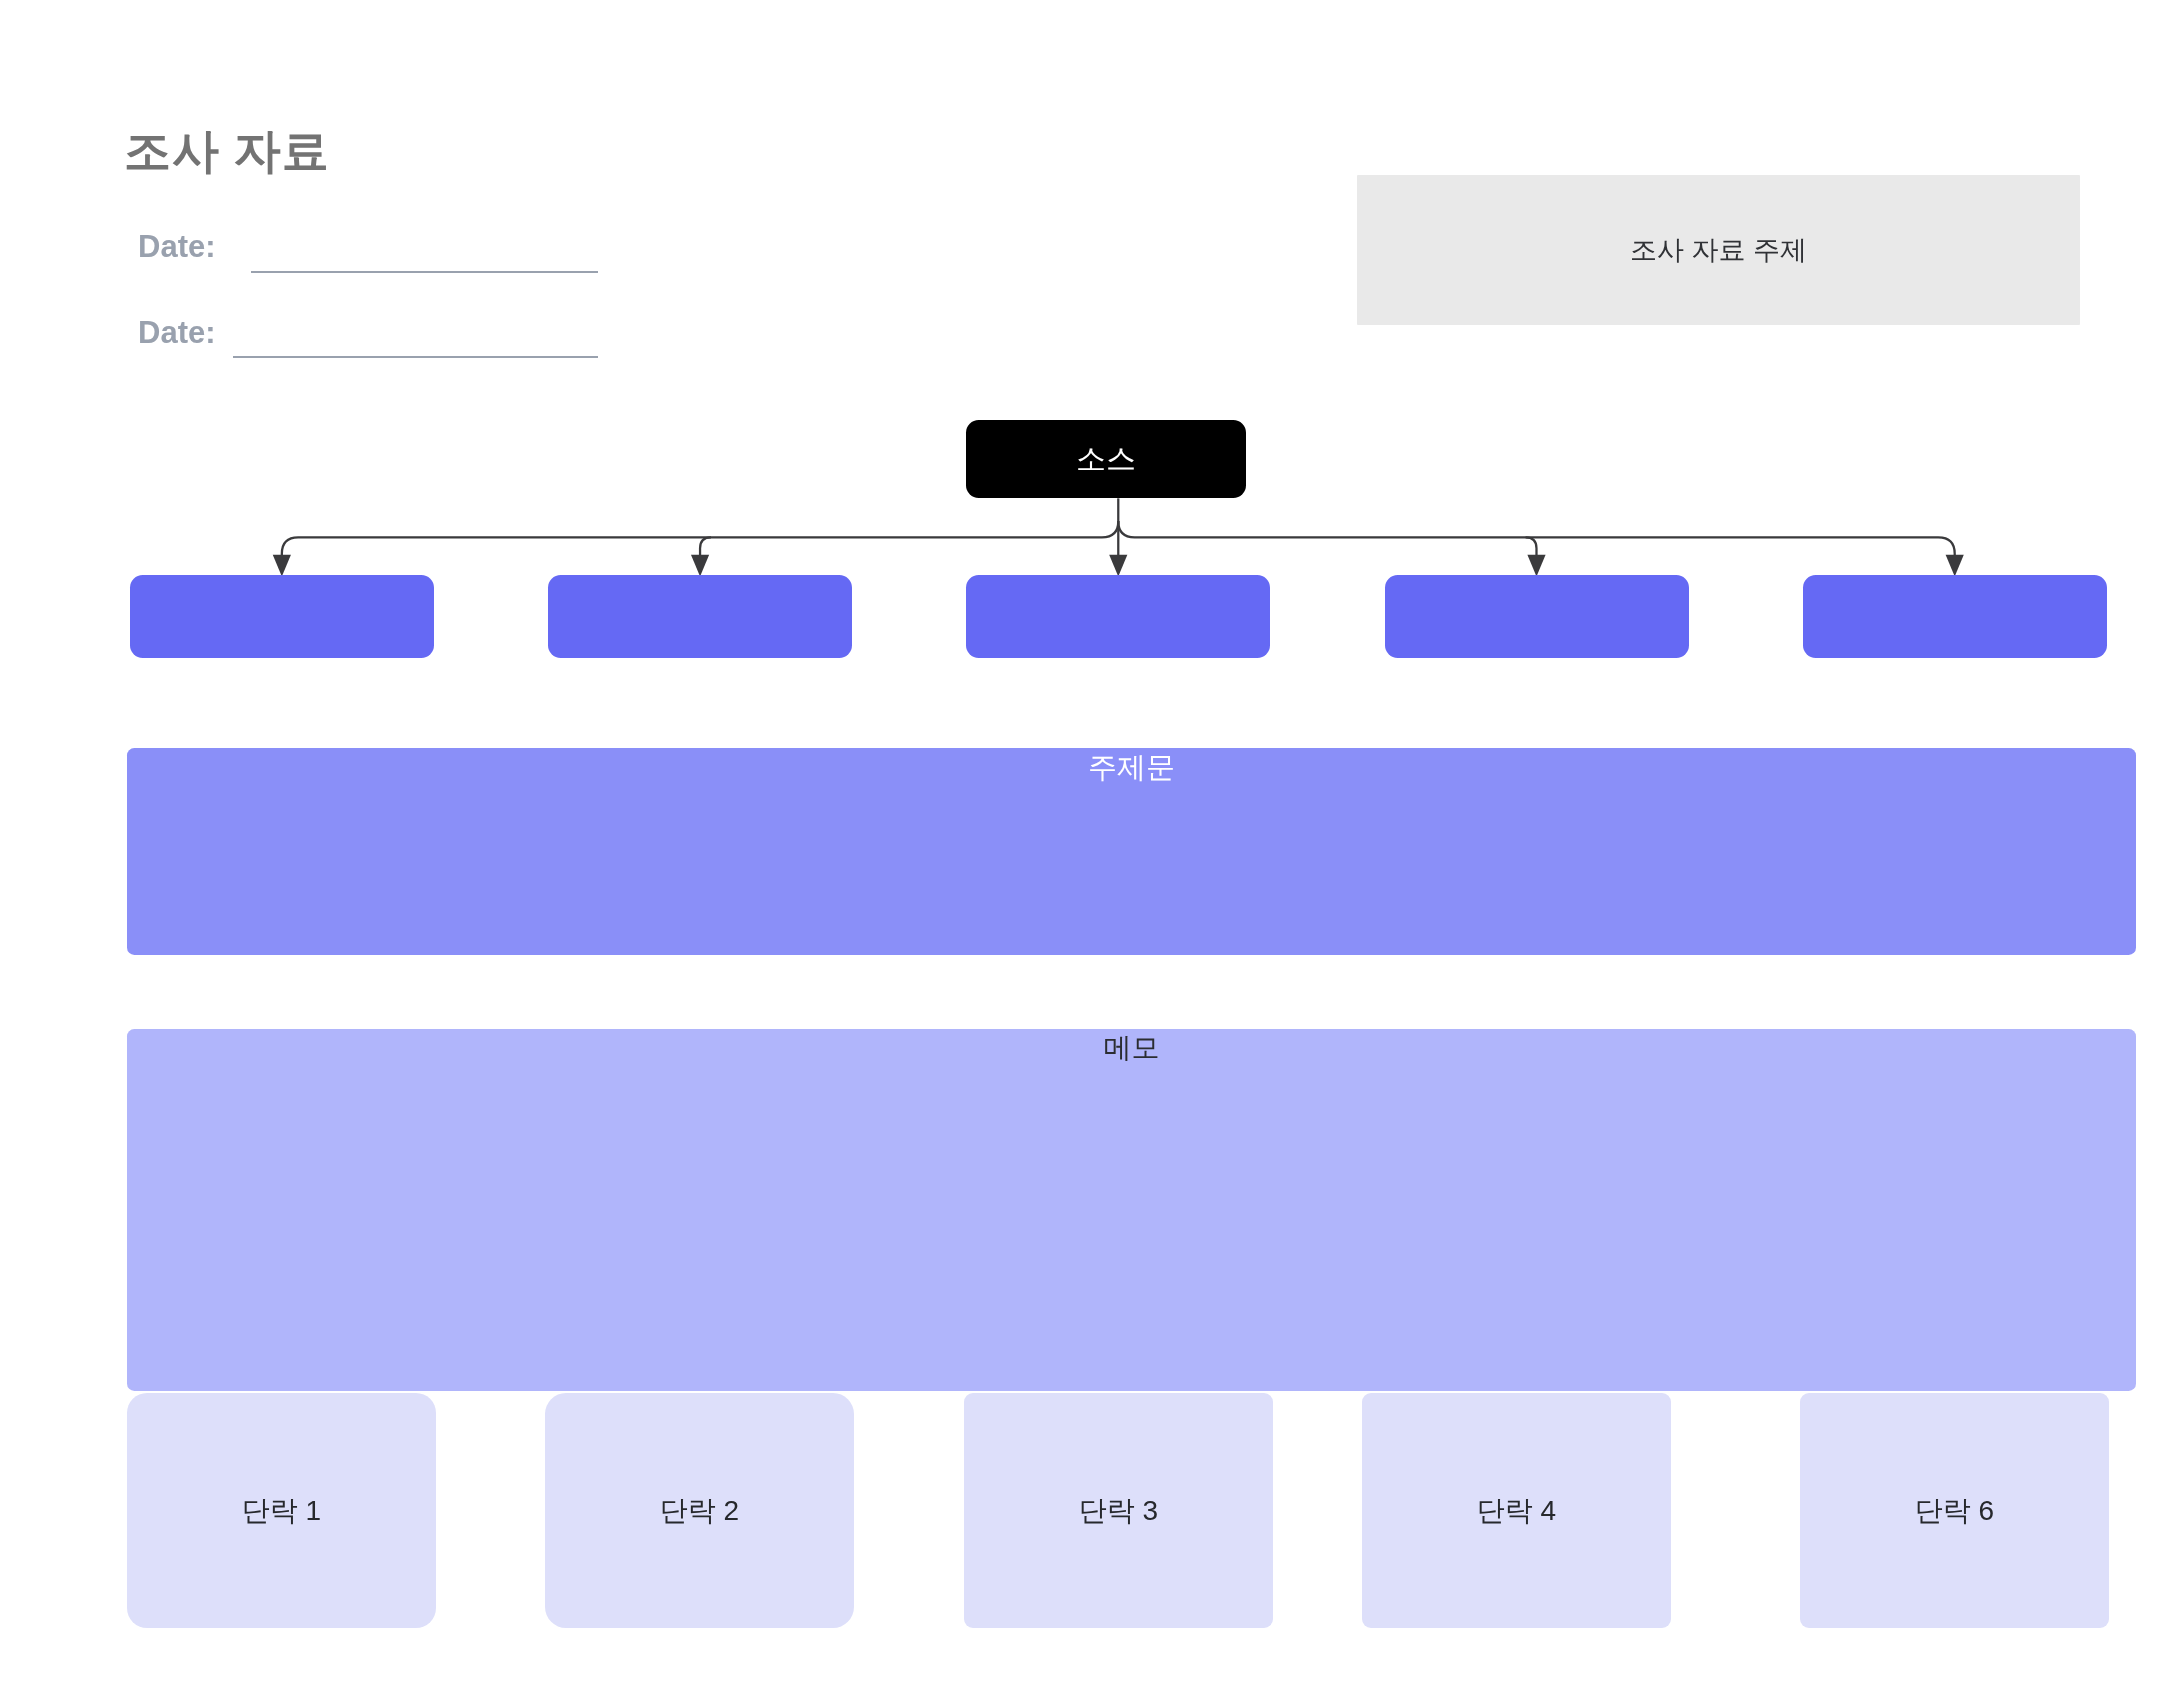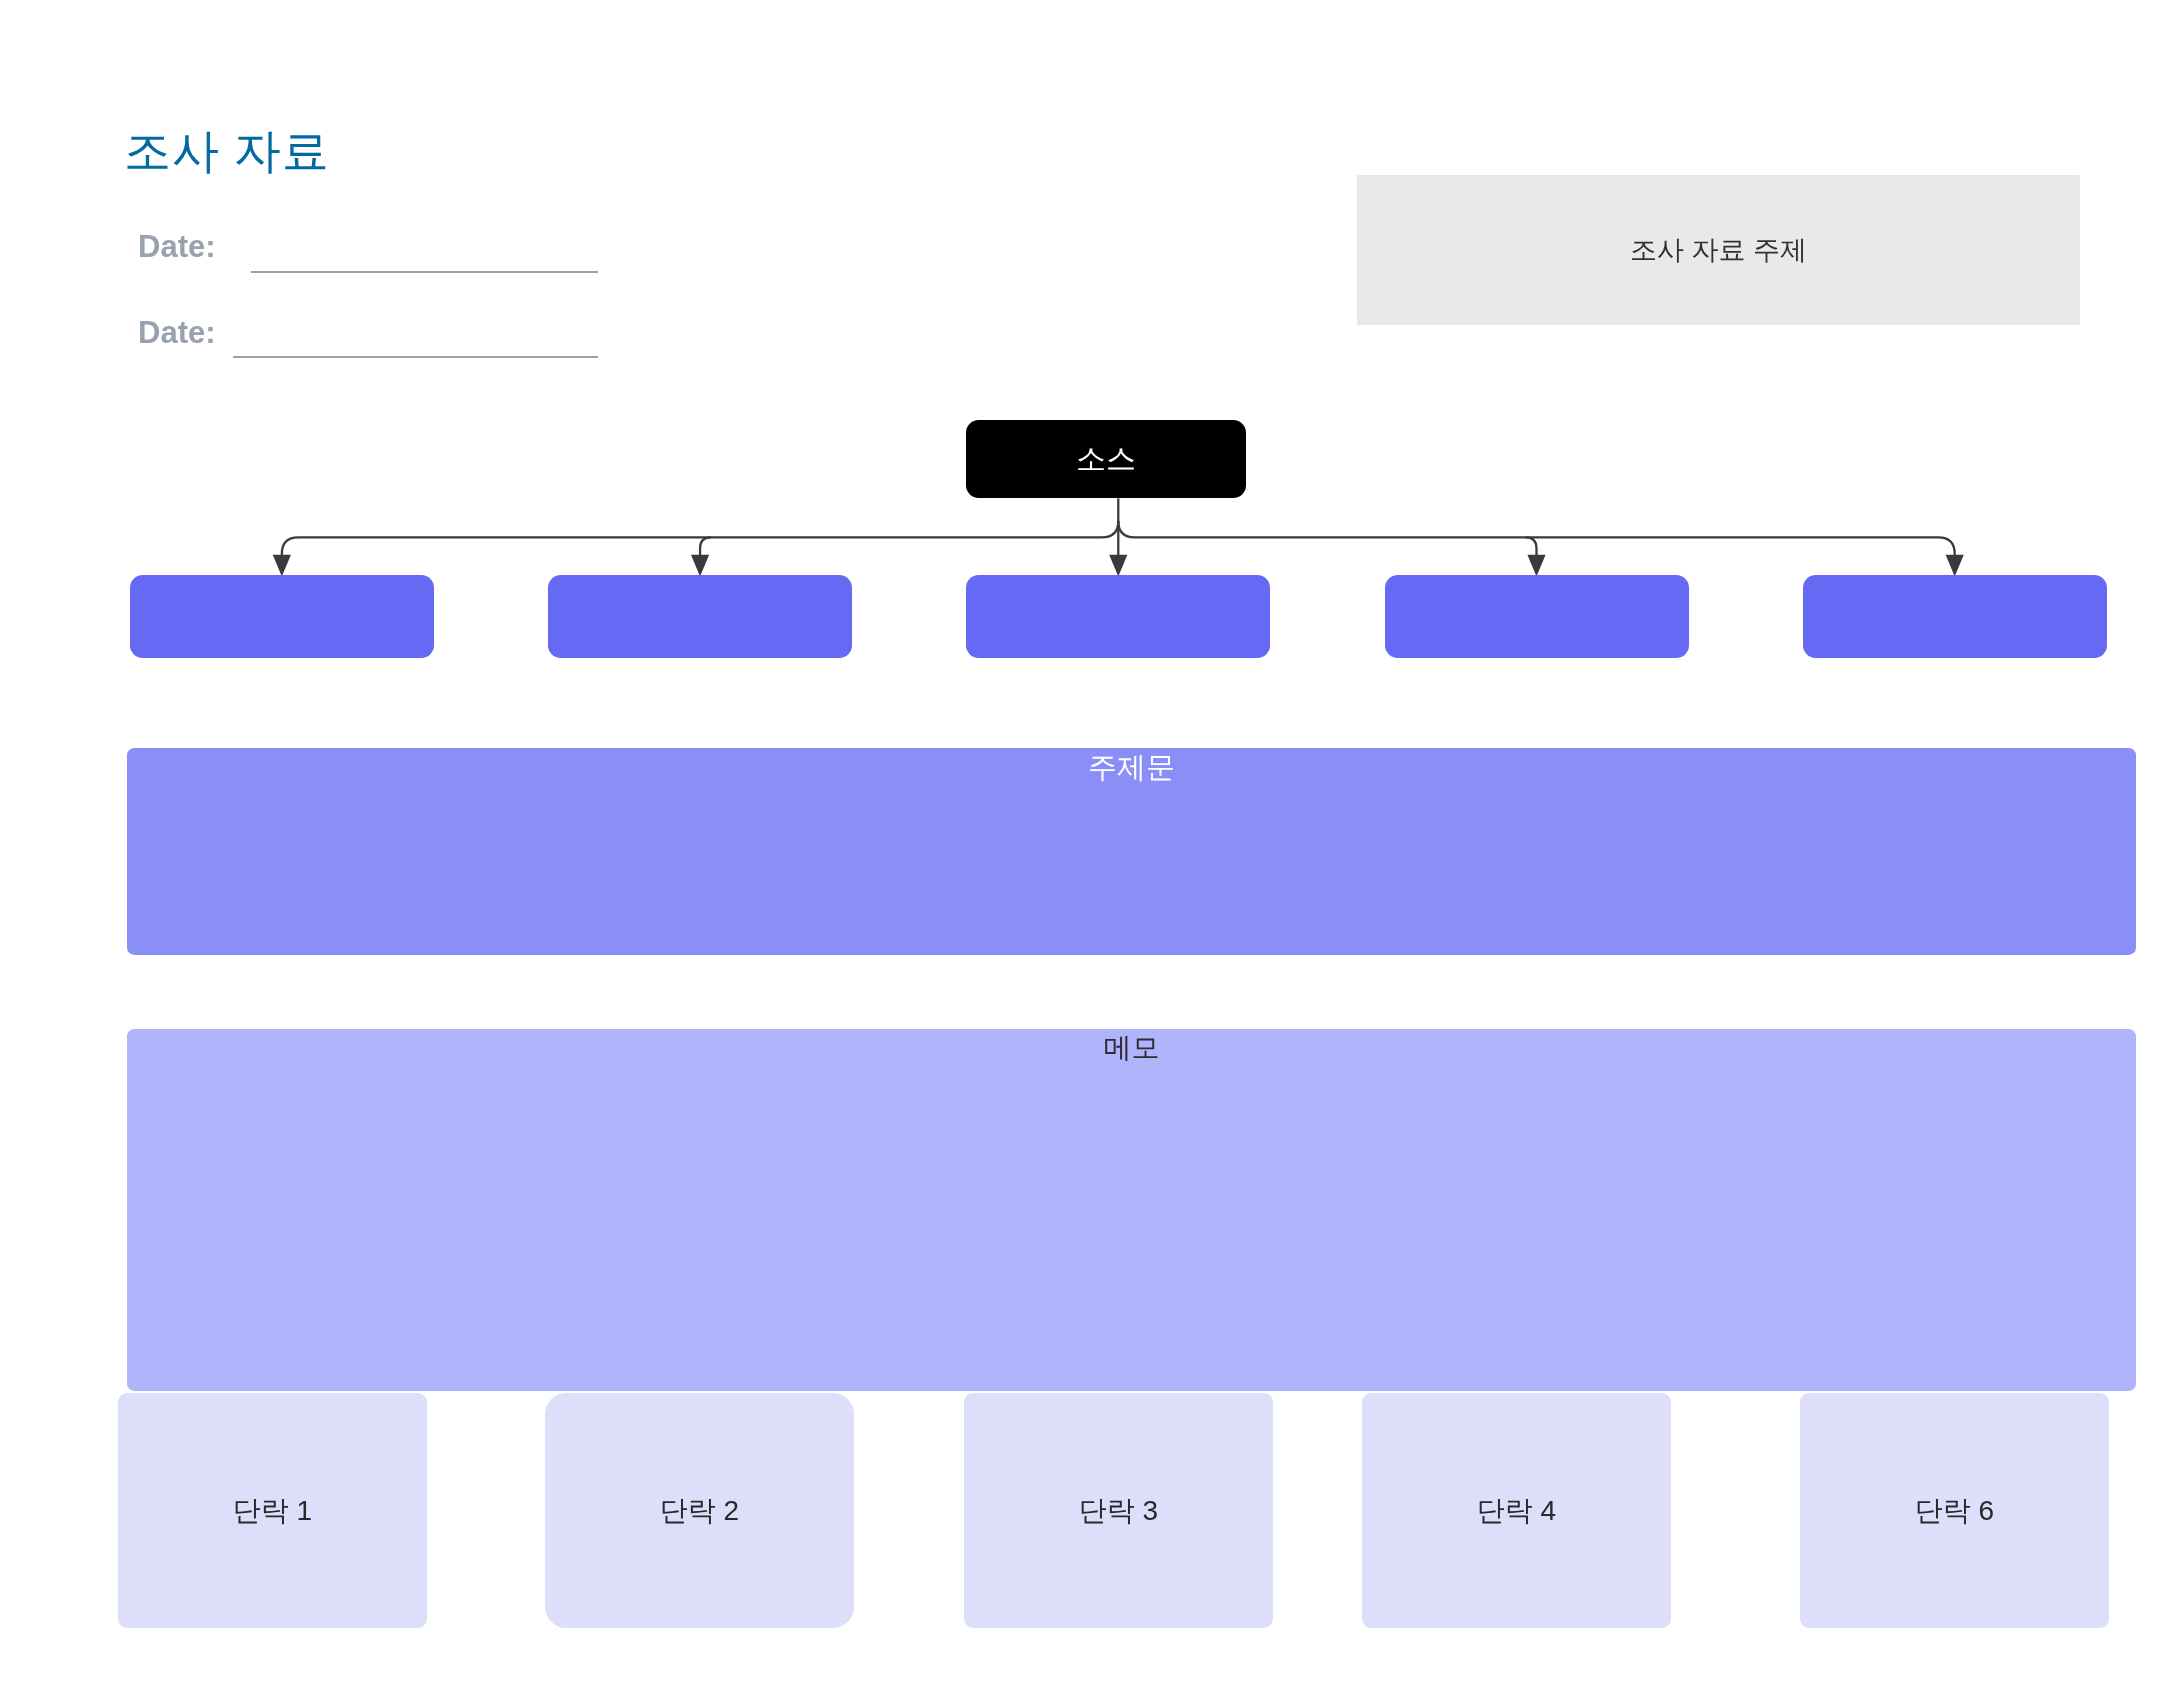--- a/index.html
+++ b/index.html
@@ -13,22 +13,22 @@
     width: 2182px;
     height: 1684px;
     background: #ffffff;
     overflow: hidden;
   }
   .abs { position: absolute; }
 
   .page-title {
     left: 124px; top: 120px;
     font-size: 47px;
-    font-weight: 400;
-    color: #0369a1;
+    font-weight: 700;
+    color: #737373;
     letter-spacing: 0.9px;
   }
   .field-label {
     font-size: 31px;
     font-weight: 700;
     color: #99A1AE;
   }
   .field-line {
     height: 0;
     border-bottom: 2.7px solid #99A1AE;
@@ -142,21 +142,21 @@
   <div class="abs node row-node" style="left:1803px;"></div>
 
   <div class="abs band thesis-band">
     <span>주제문</span>
   </div>
 
   <div class="abs band memo-band">
     <span>메모</span>
   </div>
 
-  <div class="abs para-box" style="left:118px;">
+  <div class="abs para-box" style="left:127px;border-radius:20px;">
     <span>단락 1</span>
   </div>
   <div class="abs para-box" style="left:545px;border-radius:21px;">
     <span>단락 2</span>
   </div>
   <div class="abs para-box" style="left:964px;">
     <span>단락 3</span>
   </div>
   <div class="abs para-box" style="left:1362px;">
     <span>단락 4</span>

